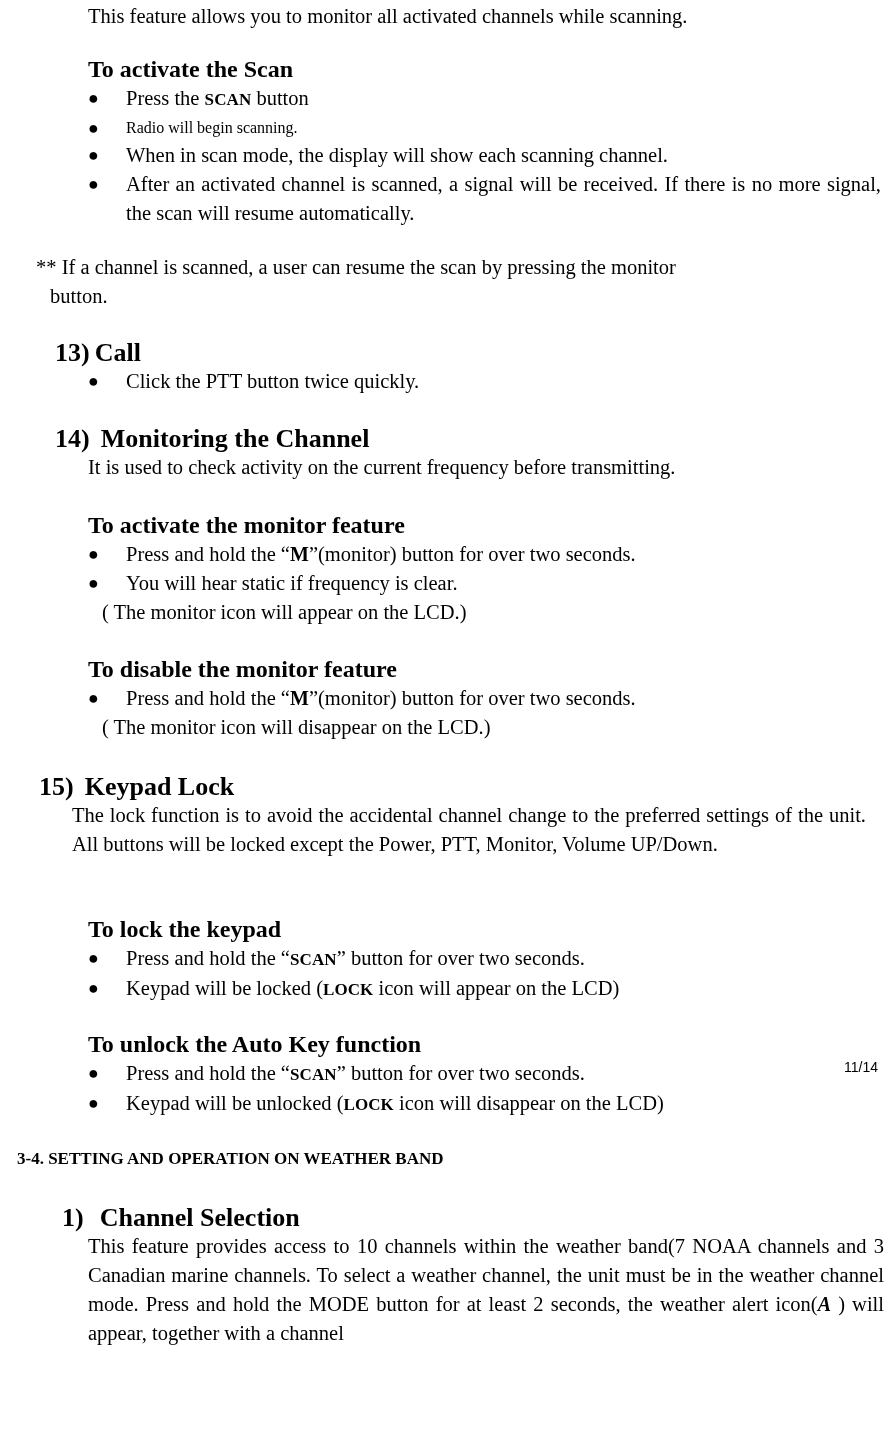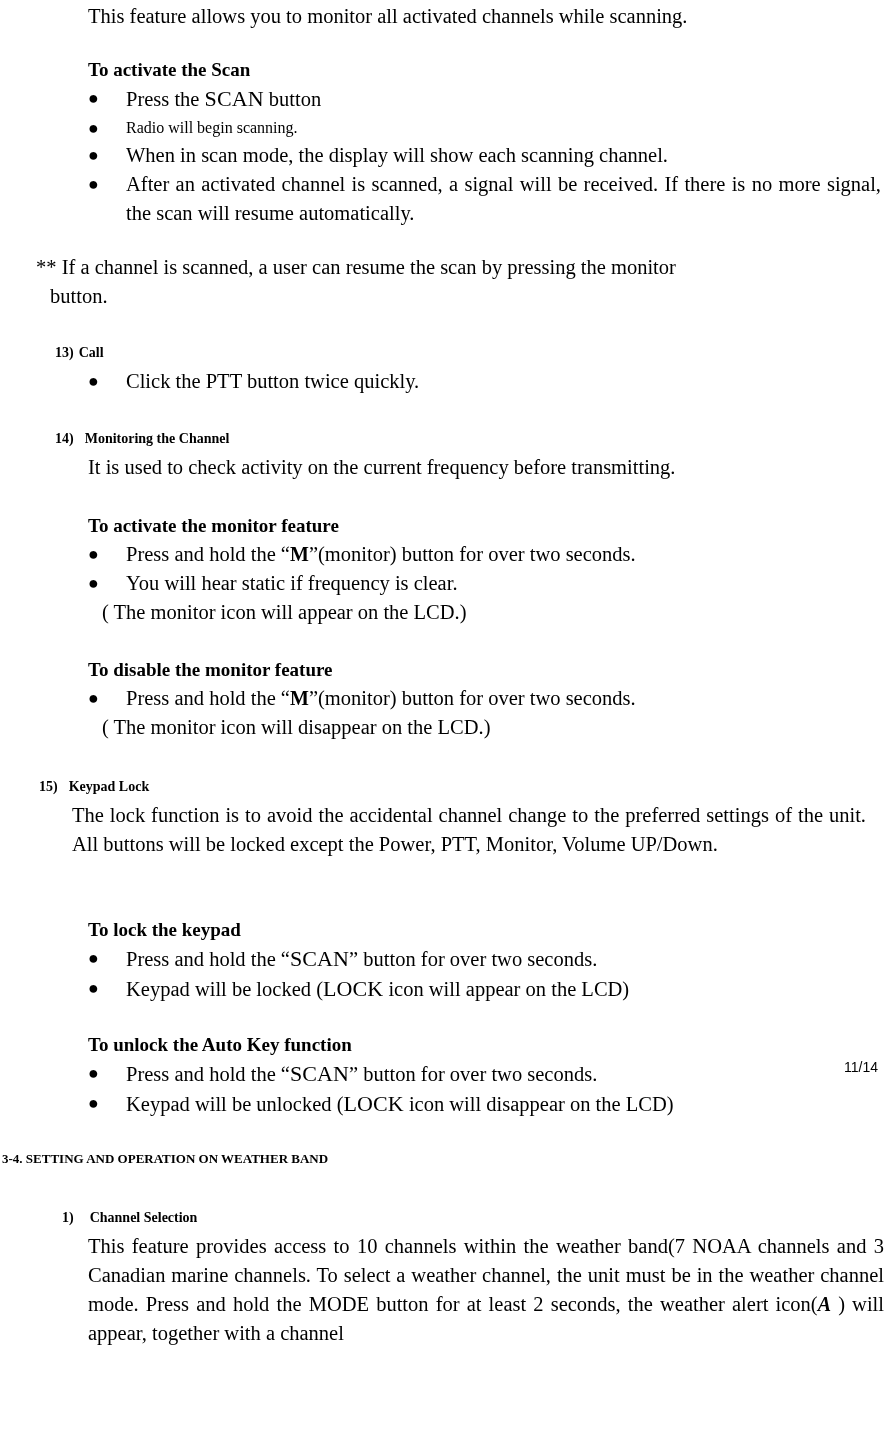--- a/index.html
+++ b/index.html
@@ -29,41 +29,41 @@
     font-size: 20.5px;
     line-height: 29px;
     text-align: justify;
     text-justify: inter-word;
     margin: 0;
   }
   .para.nojust { text-align: left; }
 
   
   .major-heading {
-    font-size: 13px;
-    font-weight: bold;
-    line-height: 29px;
-    margin: 0;
-    padding-left: 2px;
+    font-size: 17px;
+    font-weight: bold;
+    line-height: 29px;
+    margin: 0;
+    padding-left: 17px;
     white-space: nowrap;
   }
 
   
   .num-heading {
-    font-size: 14px;
+    font-size: 26px;
     font-weight: bold;
     line-height: 29px;
     margin: 0;
     white-space: nowrap;
   }
   .num-heading .numtag { display: inline-block; }
 
   
   .sub-heading {
-    font-size: 19px;
+    font-size: 24px;
     font-weight: bold;
     line-height: 29px;
     margin: 0;
     white-space: nowrap;
   }
 
   
   ul.bullets {
     list-style: none;
     margin: 0;
@@ -85,22 +85,22 @@
     font-size: 18px;
     line-height: 29px;
   }
   ul.bullets li.small {
     font-size: 16px;
     line-height: 27px;
   }
 
   
   .keycap {
-    font-weight: normal;
-    font-size: 22px;
+    font-weight: bold;
+    font-size: 17px;
     letter-spacing: 0.1px;
   }
   .keycap-m {
     font-weight: bold;
     font-size: 20px;
   }
   .icon-a {
     font-weight: bold;
     font-style: italic;
     font-size: 20px;

